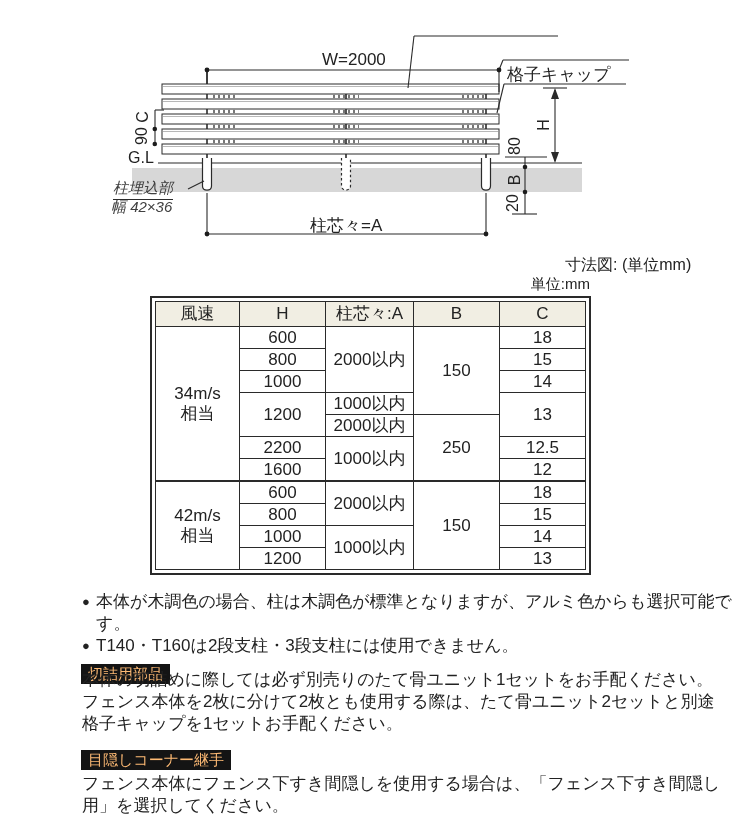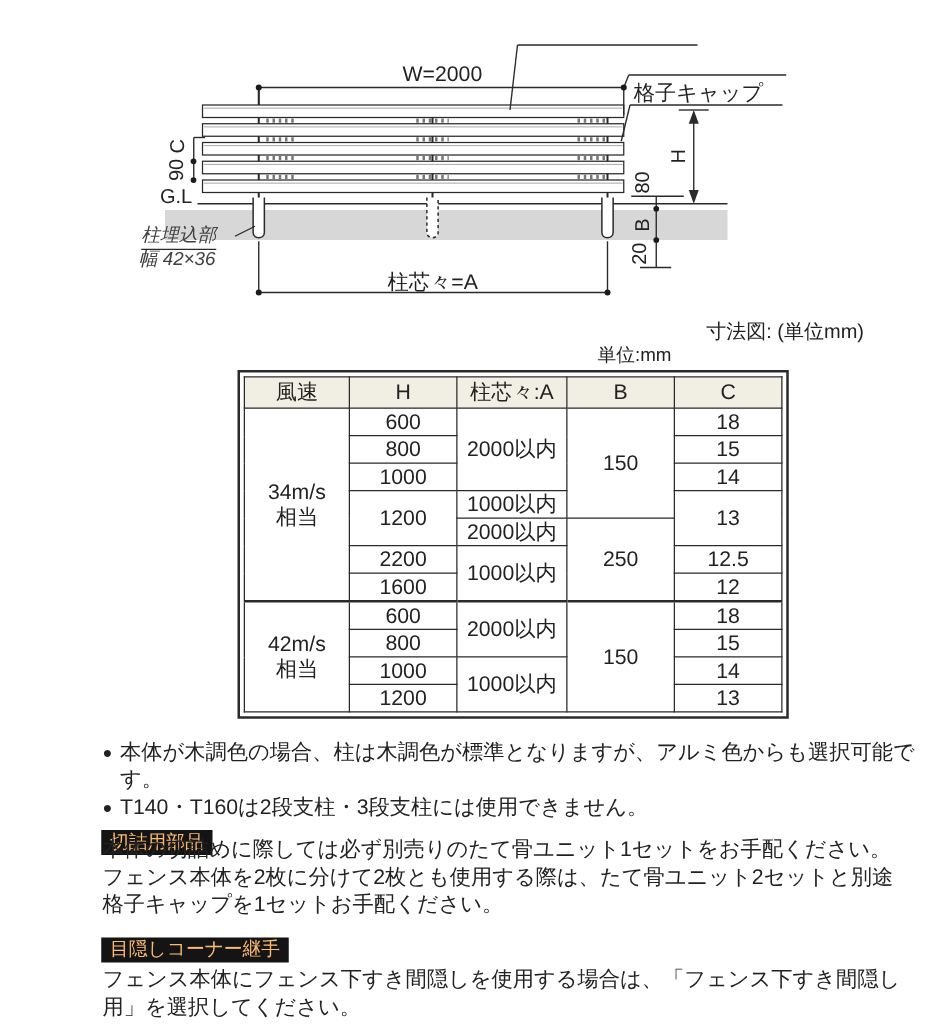--- a/index.html
+++ b/index.html
@@ -13,24 +13,24 @@
   .lbl-sm{font-size:15px;color:#404040;font-style:italic;}
   .rot{position:absolute;transform:translate(-50%,-50%) rotate(-90deg);
        white-space:nowrap;font-size:16px;color:#222;}
   .underlined{border-bottom:1px solid #2a2a2a;padding-bottom:1px;}
 
   
   #diagram{position:absolute;left:0;top:0;width:740px;height:262px;}
   #diagram svg{position:absolute;left:0;top:0;}
 
   
-  #unit-note{left:478px;top:275px;width:112px;font-size:15px;}
+  #unit-note{left:478px;top:275px;width:112px;text-align:right;font-size:15px;}
   #table-frame{
     position:absolute;left:150px;top:296px;
-    border:2px solid #2a2a2a;padding:3px;background:#fff;margin-left:40px;
+    border:2px solid #2a2a2a;padding:3px;background:#fff;
   }
   table.spec{border-collapse:collapse;table-layout:fixed;}
   table.spec th,table.spec td{
     border:1px solid #2a2a2a;text-align:center;vertical-align:middle;
     font-size:17px;font-weight:normal;padding:0 2px;line-height:1.15;
   }
   table.spec th{background:#f1eee3;height:24px;}
   table.spec td{height:21px;background:#fff;}
   tr.section-divider td{border-top:2px solid #2a2a2a;}
 

